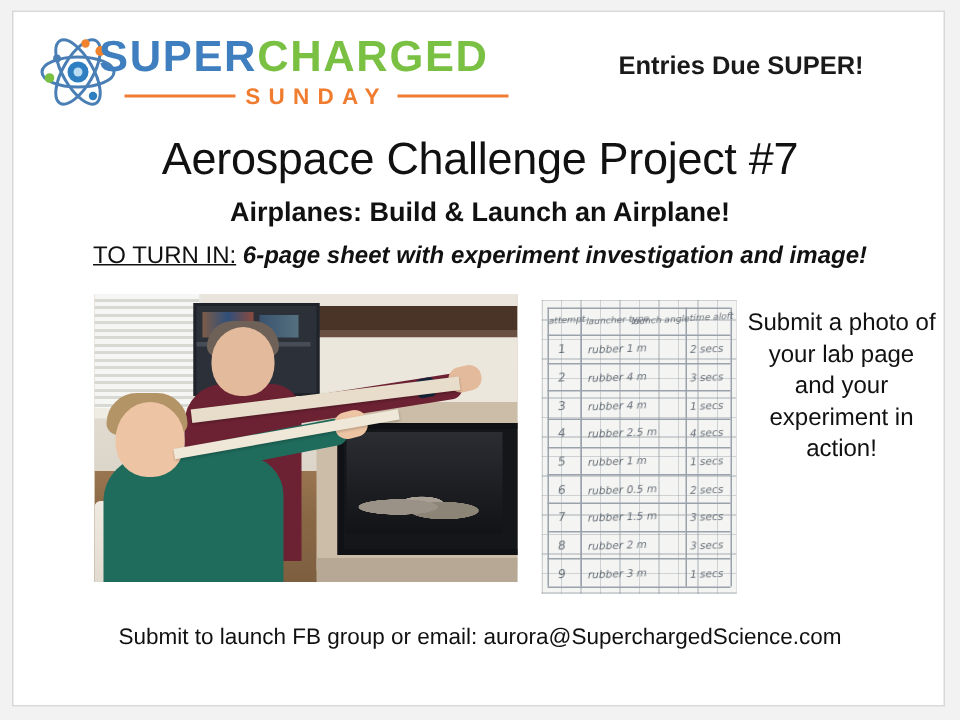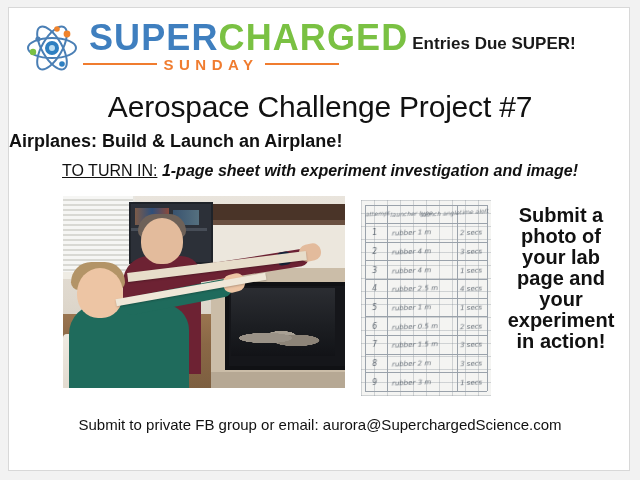--- a/index.html
+++ b/index.html
@@ -35,24 +35,24 @@
     left: 12px; top: 10px;
     width: 320px; height: 58px;
   }
   #atom-icon {
     position: absolute;
     left: 3px; top: 6px;
     width: 56px; height: 48px;
   }
   #logo-word {
     position: absolute;
-    left: 68px; top: 5px;
+    left: 45px; top: 5px;
     width: 258px;
     height: 30px;
-    font-size: 36px;
+    font-size: 29px;
     font-weight: bold;
     letter-spacing: 1.1px;
     line-height: 30px;
     white-space: nowrap;
   }
   .word-super { color: #3f7fbf; }
   .word-charged { color: #7ac143; }
   #logo-sub {
     position: absolute;
     left: 62px; top: 36px;
@@ -95,21 +95,21 @@
     text-align: center;
     font-size: 30px;
     font-weight: normal;
     color: #111111;
     letter-spacing: -0.2px;
   }
   #subtitle {
     position: absolute;
     left: 0; top: 123px;
     width: 622px;
-    text-align: left;
+    text-align: center;
     font-size: 18px;
     font-weight: bold;
     color: #111111;
   }
   #turnin {
     position: absolute;
     left: 0; top: 154px;
     width: 622px;
     text-align: center;
     font-size: 16px;
@@ -235,23 +235,23 @@
   }
   .nb-num { font-size: 8px; transform: skewX(-10deg) rotate(-4deg); }
   .nb-head { font-size: 6px; transform: skewX(-14deg) rotate(-3deg); opacity:.8; }
 
   
   #callout {
     position: absolute;
     left: 488px; top: 197px;
     width: 128px;
     text-align: center;
-    font-size: 20px;
+    font-size: 16px;
     line-height: 21px;
-    font-weight: bold;
+    font-weight: normal;
     color: #111111;
   }
 
   
   #footer {
     position: absolute;
     left: 0; top: 408px;
     width: 622px;
     text-align: center;
     font-size: 15px;
@@ -289,21 +289,21 @@
         <span class="rule"></span>
       </div>
     </div>
 
     <div id="due-note">Entries Due SUPER!</div>
 
     <div id="title">Aerospace Challenge Project #7</div>
     <div id="subtitle">Airplanes: Build &amp; Launch an Airplane!</div>
     <div id="turnin">
       <span class="label">TO TURN IN:</span>
-      <span class="detail">1-page sheet with experiment investigation and image!</span>
+      <span class="detail">6-page sheet with experiment investigation and image!</span>
     </div>
 
     <div id="photo">
       <div class="ph ph-wall"></div>
       <div class="ph ph-window"></div>
       <div class="ph ph-windowsill"></div>
       <div class="ph ph-floor"></div>
       <div class="ph ph-rug"></div>
       <div class="ph ph-mantel"></div>
       <div class="ph ph-mantelshadow"></div>
@@ -379,16 +379,16 @@
           <div class="nb-cell" style="left: 27px; top: 154.893px;">rubber 2 m</div>
           <div class="nb-cell" style="left: 95px; top: 154.893px;">3 secs</div>
           <div class="nb-cell nb-num" style="left: 7px; top: 172.56px;">9</div>
           <div class="nb-cell" style="left: 27px; top: 173.56px;">rubber 3 m</div>
           <div class="nb-cell" style="left: 95px; top: 173.56px;">1 secs</div>
         </div>
     </div>
 
     <div id="callout">Submit a photo of your lab page and your experiment in action!</div>
 
-    <div id="footer">Submit to private FB group or email: aurora@SuperchargedScience.com</div>
+    <div id="footer">Submit to launch FB group or email: aurora@SuperchargedScience.com</div>
 
   </div>
 </div>
 
 </body></html>

